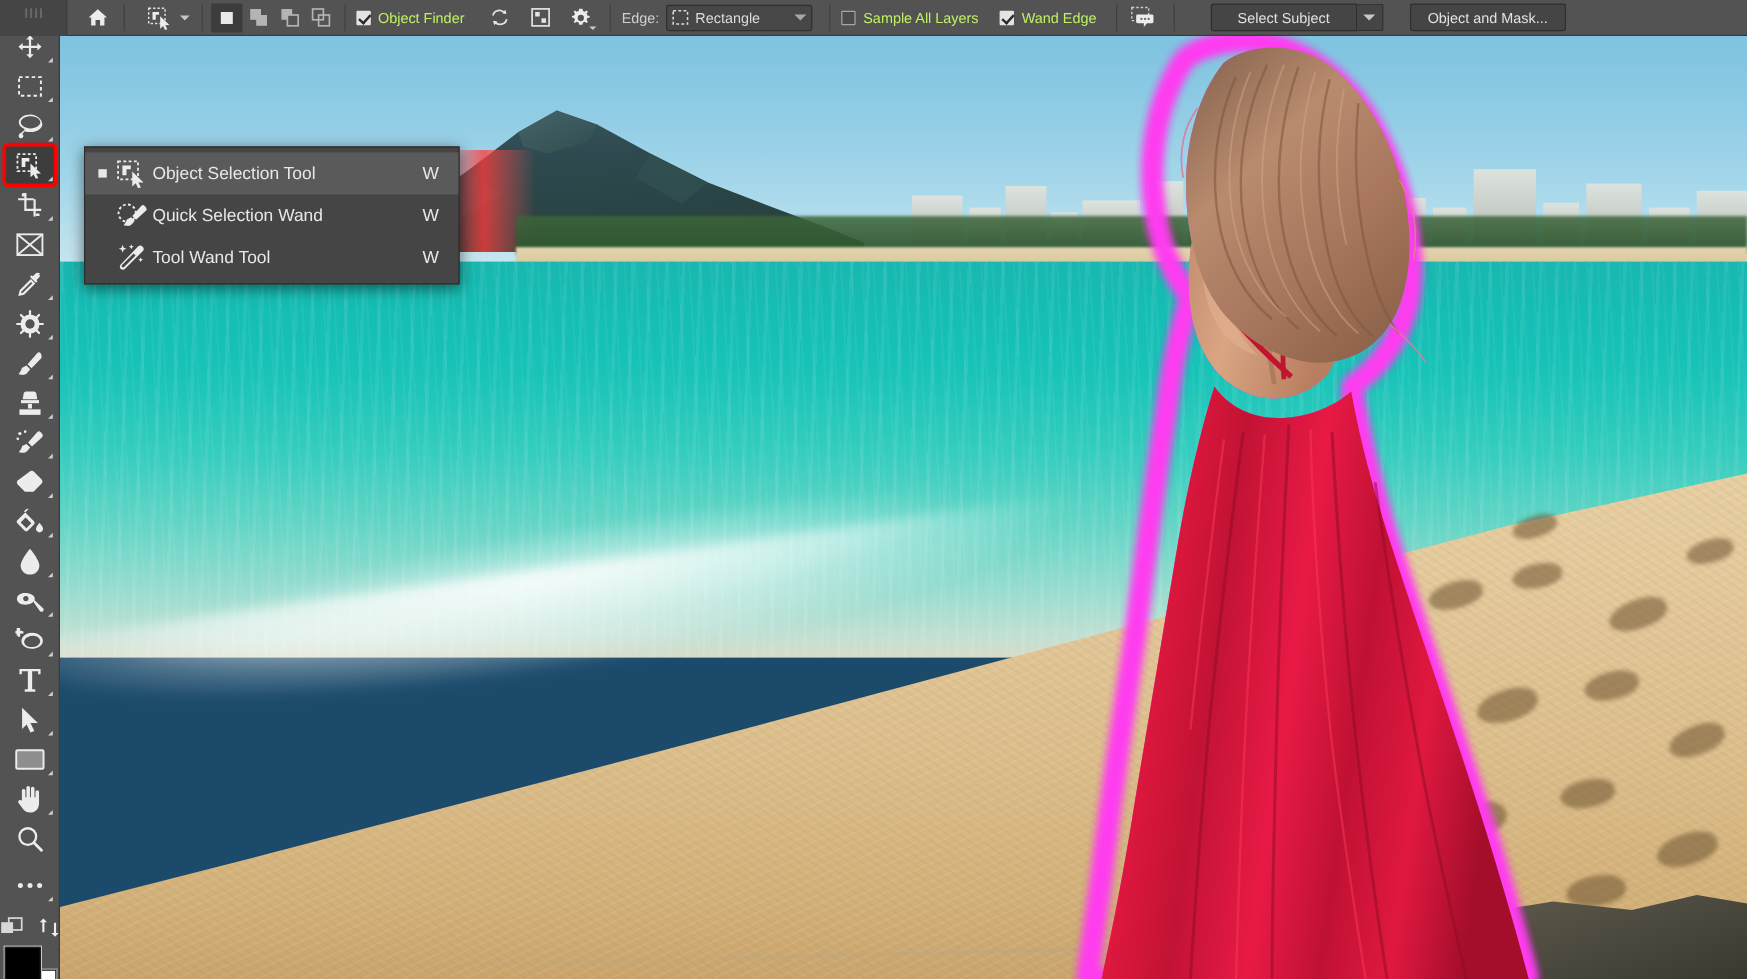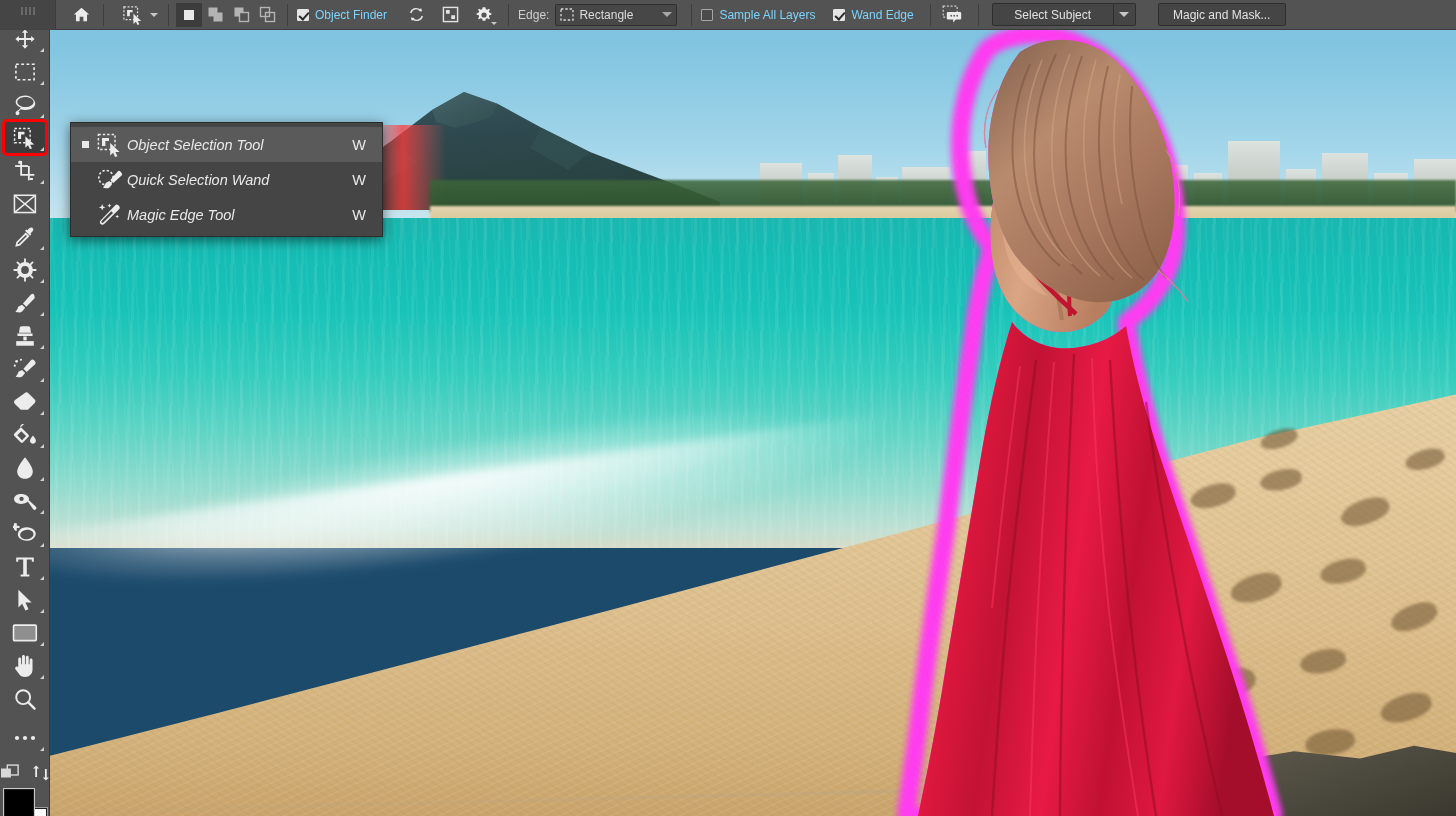--- a/index.html
+++ b/index.html
@@ -95,21 +95,21 @@
   }
   .chk .box.on { background: #e4e4e4; border-color: #e4e4e4; }
   .chk .box.on::after {
     content: "";
     position: absolute; left: 3px; top: 0px;
     width: 4px; height: 8px;
     border: solid #2a2a2a;
     border-width: 0 2px 2px 0;
     transform: rotate(42deg);
   }
-  .chk .lbl { color: #7dd3fc; font-size: 12px; }
+  .chk .lbl { color: #bef264; font-size: 12px; }
 
   .mode-label { color: #cfcfcf; font-size: 12px; margin-left: 2px; white-space: nowrap; }
   .select-box {
     display: flex; align-items: center;
     height: 22px; width: 122px;
     background: #474747;
     border: 1px solid #2f2f2f;
     border-radius: 2px;
     margin-left: 6px;
     padding: 0 4px;
@@ -351,21 +351,21 @@
     width: 16px; flex: 0 0 16px;
     display: flex; align-items: center; justify-content: center;
   }
   .fly-bullet .dot {
     width: 7px; height: 7px; background: #e8e8e8; display: block;
   }
   .fly-ico {
     width: 34px; flex: 0 0 34px;
     display: flex; align-items: center; justify-content: center;
   }
-  .fly-label { flex: 1; white-space: nowrap; font-style: italic; }
+  .fly-label { flex: 1; white-space: nowrap; }
   .fly-key { width: 26px; text-align: center; color: #e8e8e8; }
 
   svg { display: block; }
   .ico { fill: #ececec; }
 </style>
 </head>
 <body>
 
 <div id="app">
 
@@ -693,28 +693,28 @@
         <g fill="#666">
           <circle cx="9.2" cy="10.8" r="0.95"></circle>
           <circle cx="12.2" cy="10.8" r="0.95"></circle>
           <circle cx="15.2" cy="10.8" r="0.95"></circle>
         </g>
       </svg>
     </div>
 
     <div class="ob-sep" style="margin-left:12px"></div>
 
-    <div style="display:flex;align-items:center;margin-left:6px">
+    <div style="display:flex;align-items:center;margin-left:23px">
       <div class="push-btn" style="border-radius:2px 0 0 2px;min-width:122px">Select Subject</div>
       <div class="split-caret">
         <span style="width:0;height:0;border-left:5px solid transparent;border-right:5px solid transparent;border-top:5px solid #c8c8c8"></span>
       </div>
     </div>
 
-    <div class="push-btn" style="margin-left:22px;min-width:128px">Magic and Mask...</div>
+    <div class="push-btn" style="margin-left:22px;min-width:128px">Object and Mask...</div>
   </div>
 
   <div id="toolbar">
     <div class="tb-grip"></div>
 
     <div class="tool">
       <svg width="22" height="22" viewBox="0 0 24 24">
         <path class="ico" d="M12 1.5 L15.4 5.3 L13 5.3 L13 11 L18.7 11 L18.7 8.6 L22.5 12 L18.7 15.4 L18.7 13 L13 13 L13 18.7 L15.4 18.7 L12 22.5 L8.6 18.7 L11 18.7 L11 13 L5.3 13 L5.3 15.4 L1.5 12 L5.3 8.6 L5.3 11 L11 11 L11 5.3 L8.6 5.3 Z"></path>
       </svg>
       <span class="corner"></span>
@@ -965,18 +965,18 @@
       <span class="fly-ico">
         <svg width="26" height="24" viewBox="0 0 26 24">
           <path class="ico" d="M21.6 2.4 c-1.1 -1.1 -2.6 -1 -3.6 0.1 L3.6 17.4 c-1 1 -1 2.6 0 3.6 c1 1 2.6 1 3.6 0 L22.1 6.2 c1 -1.1 1 -2.6 -0.5 -3.8 z M6.4 19.6 c-0.5 0.5 -1.2 0.5 -1.7 0 c-0.5 -0.5 -0.5 -1.2 0 -1.7 l9.6 -9.6 l1.7 1.7 z"></path>
           <g class="ico">
             <path d="M5.2 1 l0.9 2.4 l2.4 0.9 l-2.4 0.9 l-0.9 2.4 l-0.9 -2.4 l-2.4 -0.9 l2.4 -0.9 z"></path>
             <path d="M12.4 0.6 l0.6 1.5 l1.5 0.6 l-1.5 0.6 l-0.6 1.5 l-0.6 -1.5 l-1.5 -0.6 l1.5 -0.6 z"></path>
             <path d="M20.2 11.4 l0.6 1.5 l1.5 0.6 l-1.5 0.6 l-0.6 1.5 l-0.6 -1.5 l-1.5 -0.6 l1.5 -0.6 z"></path>
           </g>
         </svg>
       </span>
-      <span class="fly-label">Magic Edge Tool</span>
+      <span class="fly-label">Tool Wand Tool</span>
       <span class="fly-key">W</span>
     </div>
   </div>
 
 </div>
 
 </body></html>

